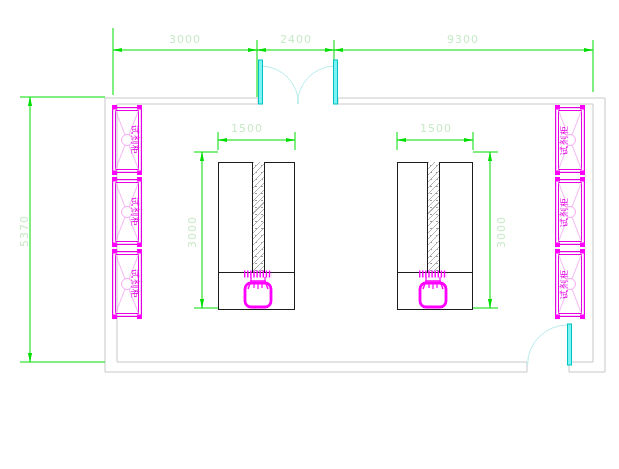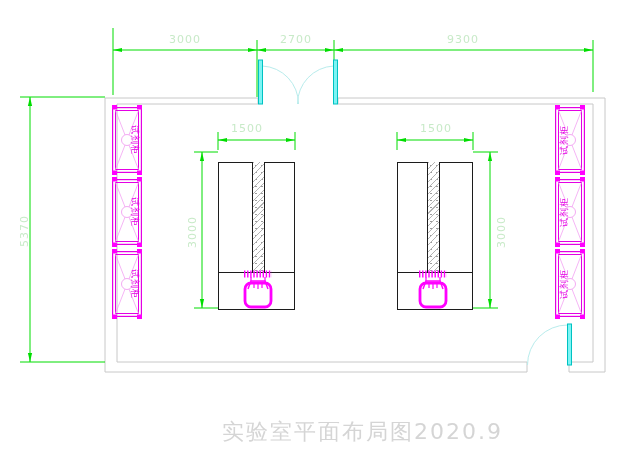--- a/index.html
+++ b/index.html
@@ -107,21 +107,21 @@
       <rect x="333.5" y="60" width="4" height="44" fill="#7df4f4" stroke="#00c2c2" stroke-width="1"></rect>
     </g>
 
     <g>
       <path d="M567.5,325 A40,40 0 0 0 527.5,365" stroke="#b8ecec" stroke-width="1" fill="none"></path>
       <rect x="567.5" y="324" width="4" height="41" fill="#7df4f4" stroke="#00c2c2" stroke-width="1"></rect>
     </g>
   </svg>
 
   <div class="dim-label" style="left:185px;top:39px">3000</div>
-  <div class="dim-label" style="left:296px;top:39px">2700</div>
+  <div class="dim-label" style="left:296px;top:39px">2400</div>
   <div class="dim-label" style="left:463px;top:39px">9300</div>
   <div class="dim-label vert" style="left:24px;top:231px">5370</div>
   <div class="dim-label" style="left:247px;top:128px">1500</div>
   <div class="dim-label vert" style="left:192px;top:232px">3000</div>
   <div class="dim-label" style="left:436px;top:128px">1500</div>
   <div class="dim-label vert" style="left:501px;top:232px">3000</div>
 
   <div class="bench" style="left:218px;top:162px;width:77px;height:148px"></div>
   <div class="bench-strip" style="left:252px;top:162px;width:13px;height:111px"></div>
   <div class="bench-divider" style="left:218px;top:272px;width:77px"></div>
@@ -215,15 +215,14 @@
       <path d="M3.5,3.5 L26.5,62.5 M26.5,3.5 L3.5,62.5" stroke="#f2a2f2" stroke-width="0.8" fill="none"></path>
       <circle cx="15" cy="33" r="5.5" fill="#ffffff" stroke="#f2a2f2" stroke-width="0.9"></circle>
       <rect x="0" y="-2" width="5" height="4.5" fill="#ff00ff"></rect>
         <rect x="25" y="-2" width="5" height="4.5" fill="#ff00ff"></rect>
       <rect x="0" y="63.5" width="5" height="4.5" fill="#ff00ff"></rect>
         <rect x="25" y="63.5" width="5" height="4.5" fill="#ff00ff"></rect>
     </svg>
     <div class="cabinet-label ccw">试剂柜</div>
   </div>
 
-  <div class="title">实验室平面布局图2020.9</div>
 
 </div>
 
 </body></html>

